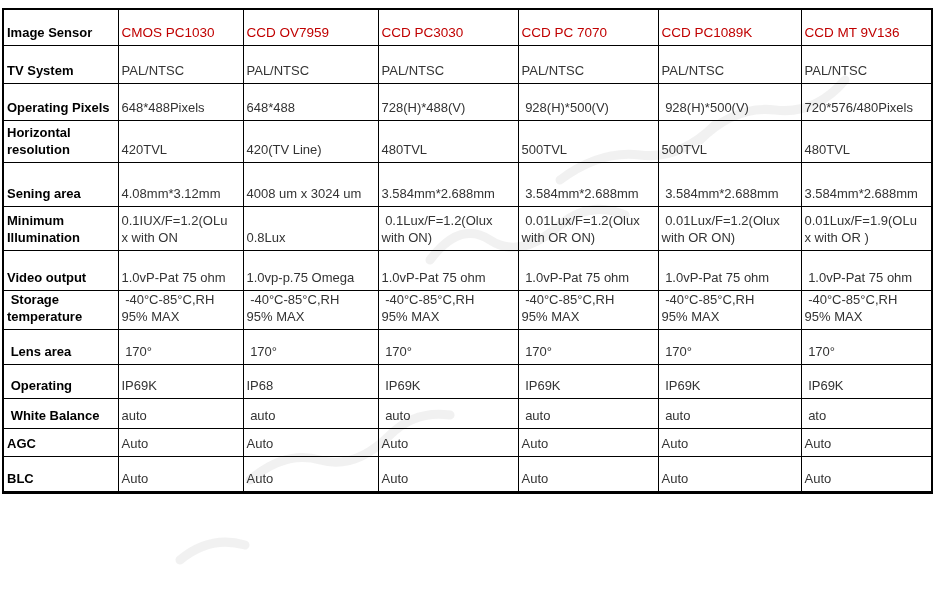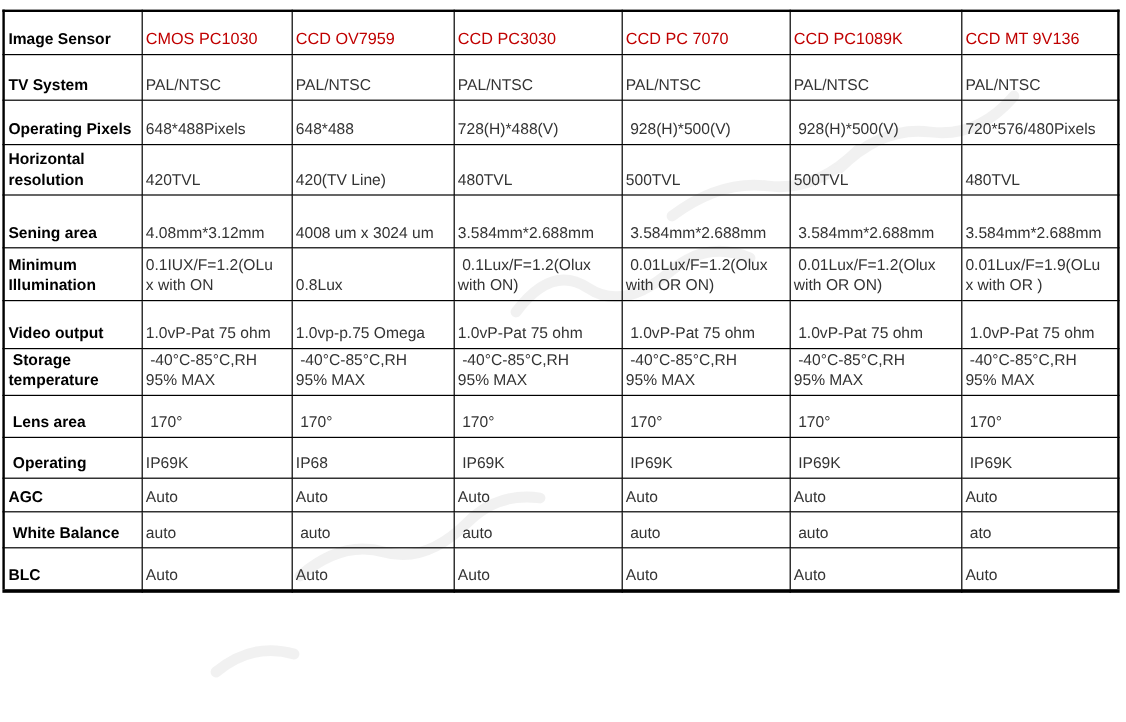--- a/index.html
+++ b/index.html
@@ -151,37 +151,37 @@
     </tr>
     <tr style="height:34px">
       <th> Operating</th>
       <td>IP69K</td>
       <td>IP68</td>
       <td> IP69K</td>
       <td> IP69K</td>
       <td> IP69K</td>
       <td> IP69K</td>
     </tr>
+    <tr style="height:30px">
+      <th> White Balance</th>
+      <td>auto</td>
+      <td> auto</td>
+      <td> auto</td>
+      <td> auto</td>
+      <td> auto</td>
+      <td> ato</td>
+    </tr>
     <tr style="height:28px">
       <th>AGC</th>
       <td>Auto</td>
       <td>Auto</td>
       <td>Auto</td>
       <td>Auto</td>
       <td>Auto</td>
       <td>Auto</td>
-    </tr>
-    <tr style="height:30px">
-      <th> White Balance</th>
-      <td>auto</td>
-      <td> auto</td>
-      <td> auto</td>
-      <td> auto</td>
-      <td> auto</td>
-      <td> ato</td>
     </tr>
     <tr style="height:36px">
       <th>BLC</th>
       <td>Auto</td>
       <td>Auto</td>
       <td>Auto</td>
       <td>Auto</td>
       <td>Auto</td>
       <td>Auto</td>
     </tr>

